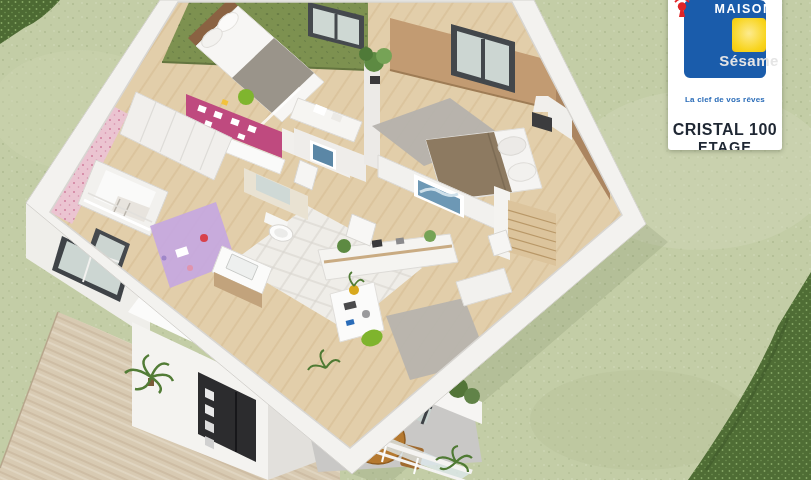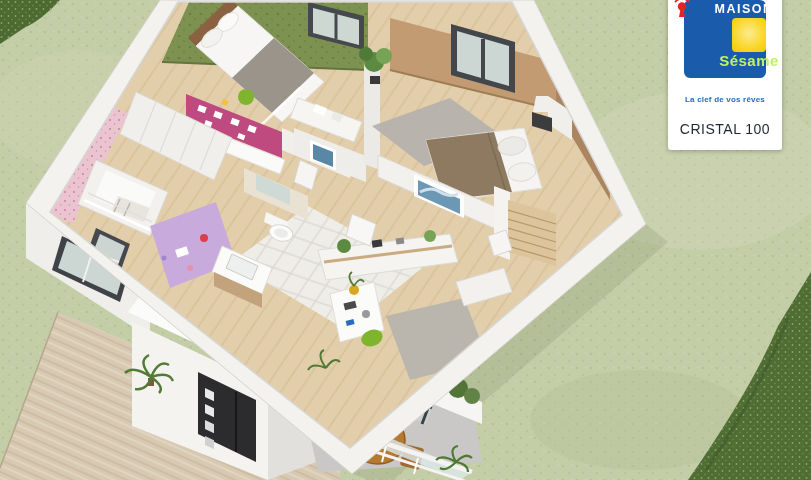--- a/index.html
+++ b/index.html
@@ -11,23 +11,23 @@
   .card{position:absolute;left:668px;top:-8px;width:114px;height:158px;
         background:#ffffff;border-radius:3px;overflow:hidden;
         box-shadow:0 1px 5px rgba(40,50,30,.35);text-align:center;}
   .logo-tile{margin:8px auto 0 auto;width:82px;height:78px;border-radius:6px;
         background:#1a5cab;display:flex;flex-direction:column;align-items:center;
         justify-content:flex-start;padding-top:2px;box-sizing:border-box;padding-left:48px;}
   .brand-top{color:#fff;font-weight:bold;font-size:12.5px;letter-spacing:1.5px;line-height:14px;}
   .key-tile{width:34px;height:34px;border-radius:4px;margin:2px 0 1px 0;
         background:radial-gradient(circle at 50% 45%, #fdeb8e 0%, #f8d41c 70%, #f3c50e 100%);
         display:flex;align-items:center;justify-content:center;}
-  .brand-name{color:#bef264;font-weight:bold;font-size:15px;letter-spacing:.5px;line-height:16px;}
+  .brand-name{color:#e5e5e5;font-weight:bold;font-size:15px;letter-spacing:.5px;line-height:16px;}
   .tagline{color:#2a6cb8;font-weight:bold;font-size:8px;margin-top:17px;letter-spacing:.2px;}
-  .model{color:#1f2733;font-weight:normal;font-size:14px;letter-spacing:.5px;margin-top:17px;line-height:17px;}
+  .model{color:#1f2733;font-weight:bold;font-size:16px;letter-spacing:.5px;margin-top:17px;line-height:17px;}
   .level{color:#1f2733;font-weight:bold;font-size:14.5px;letter-spacing:1px;line-height:18px;}
 </style>
 </head>
 <body>
 
 <div class="stage">
 
 <svg width="811" height="480" viewBox="0 0 811 480">
   <defs>
     <pattern id="gsp" width="14" height="14" patternUnits="userSpaceOnUse">
@@ -378,15 +378,16 @@
         <path d="M7,10 Q14,3 21,10" fill="none" stroke="#e02427" stroke-width="1.8"></path>
         <line x1="19" y1="5.5" x2="19" y2="8" stroke="#e02427" stroke-width="1.8"></line>
         <circle cx="14" cy="14.5" r="4.2" fill="#e02427"></circle>
         <path d="M11,25 L17,25 L15.4,17 L12.6,17 Z" fill="#e02427"></path>
       </svg>
     </div>
     <div class="brand-name">Sésame</div>
   </div>
   <div class="tagline">La clef de vos rêves</div>
   <div class="model">CRISTAL 100</div>
+  <div class="level">ETAGE</div>
 </div>
 
 </div>
 
 </body></html>

